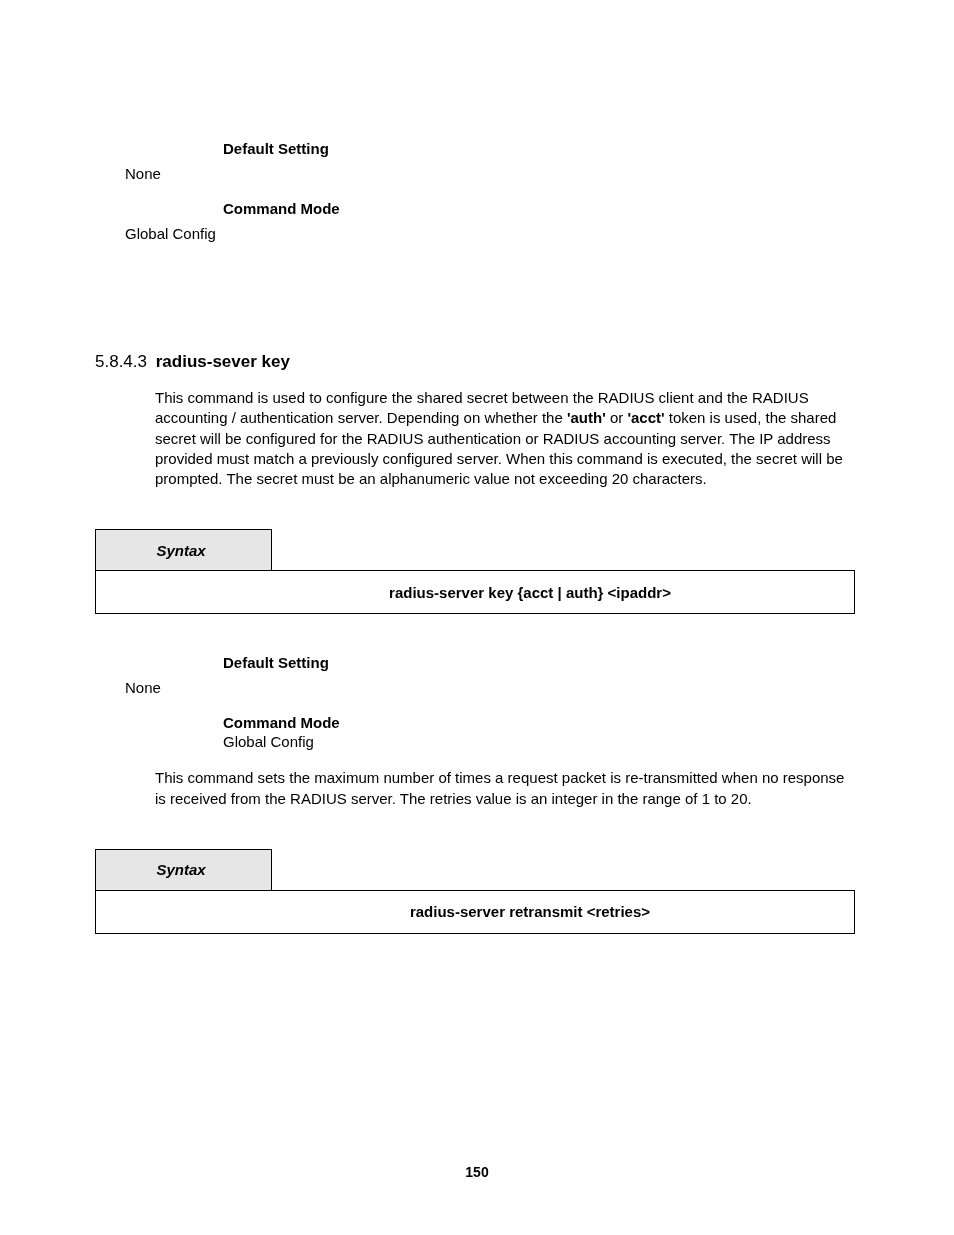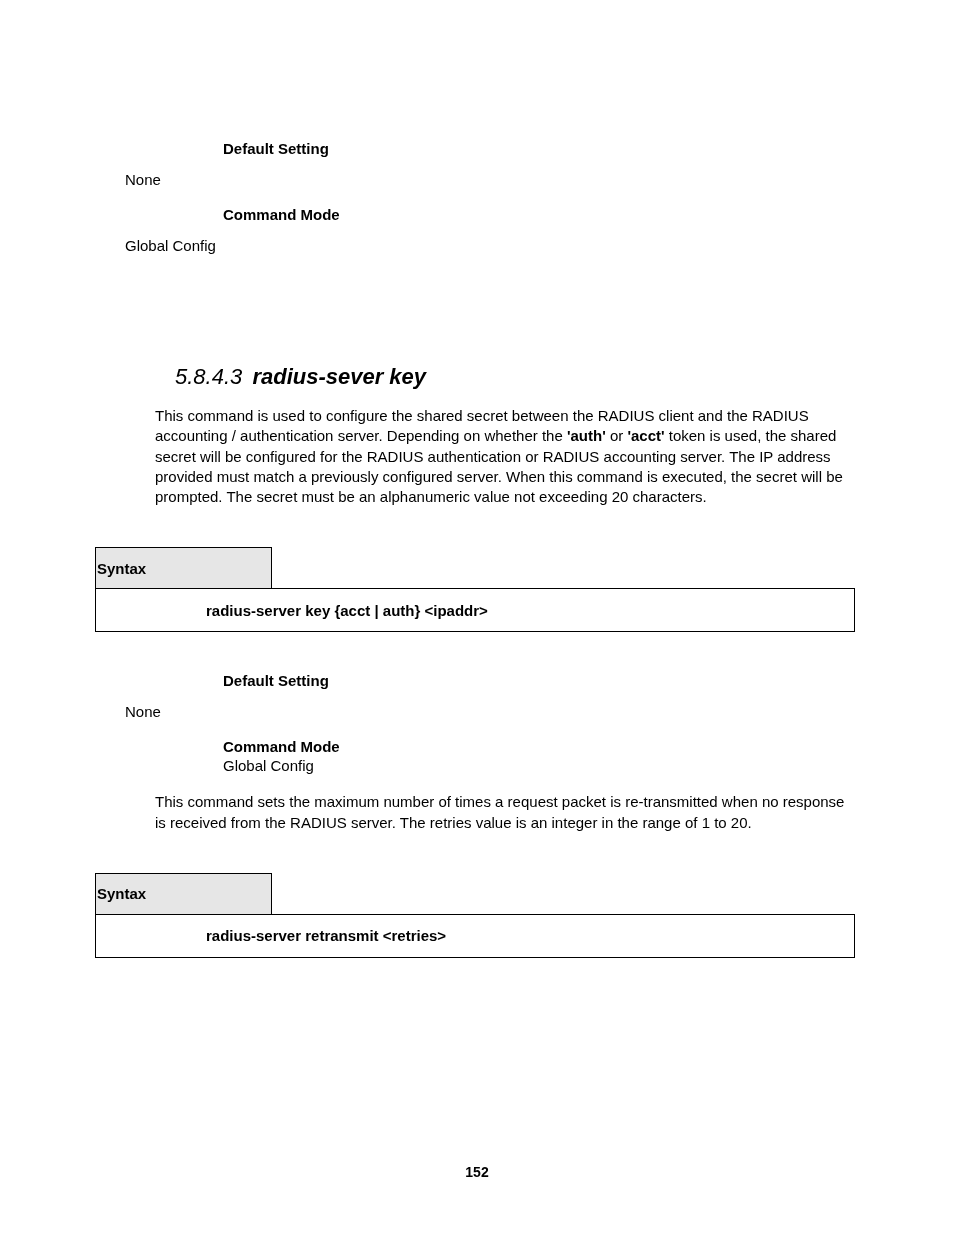--- a/index.html
+++ b/index.html
@@ -17,34 +17,32 @@
     padding: 140px 95px 16px 95px;
   }
   .label-block {
     font-weight: bold;
     margin-left: 128px;
     margin-bottom: 2px;
   }
   .value-left {
     margin-left: 30px;
     margin-bottom: 18px;
-    margin-top: 14px;
+    margin-top: 8px;
   }
   .value-indent {
     margin-left: 128px;
     margin-top: 2px;
     margin-bottom: 18px;
   }
   .section-heading {
     font-weight: bold;
-    font-size: 22px;
-    margin-left: 80px;
+    font-size: 17px;
     margin-top: 110px;
     margin-bottom: 16px;
-    font-style: italic;
   }
   .section-heading .num {
     font-weight: normal;
     margin-right: 4px;
   }
   .section-body {
     margin-left: 60px;
     line-height: 1.35;
     margin-bottom: 40px;
     padding-right: 2px;
@@ -55,34 +53,36 @@
     margin-left: 0;
     margin-bottom: 40px;
   }
   .syntax-table td {
     border: 1.5px solid #000;
     vertical-align: middle;
   }
   .syntax-header-cell {
     background: #e6e6e6;
     font-weight: bold;
-    text-align: left;
+    text-align: center;
     width: 168px;
     height: 38px;
     padding-right: 6px;
+    font-style: italic;
   }
   .syntax-header-blank {
     border-top: none !important;
     border-right: none !important;
     background: transparent;
   }
   .syntax-body-cell {
     font-weight: bold;
     padding: 10px 0 10px 110px;
     height: 22px;
+    text-align: center;
   }
   .param-desc {
     margin-left: 46px;
     margin-bottom: 40px;
   }
   .param-desc .pname {
     font-weight: bold;
   }
   .page-number {
     position: absolute;
@@ -143,13 +143,13 @@
       <td class="syntax-header-blank"></td>
     </tr>
     <tr>
       <td colspan="2" class="syntax-body-cell">radius-server retransmit &lt;retries&gt;</td>
     </tr>
   </tbody>
     </table>
 
 </div>
 
-<div class="page-number">152</div>
+<div class="page-number">150</div>
 
 </body></html>

